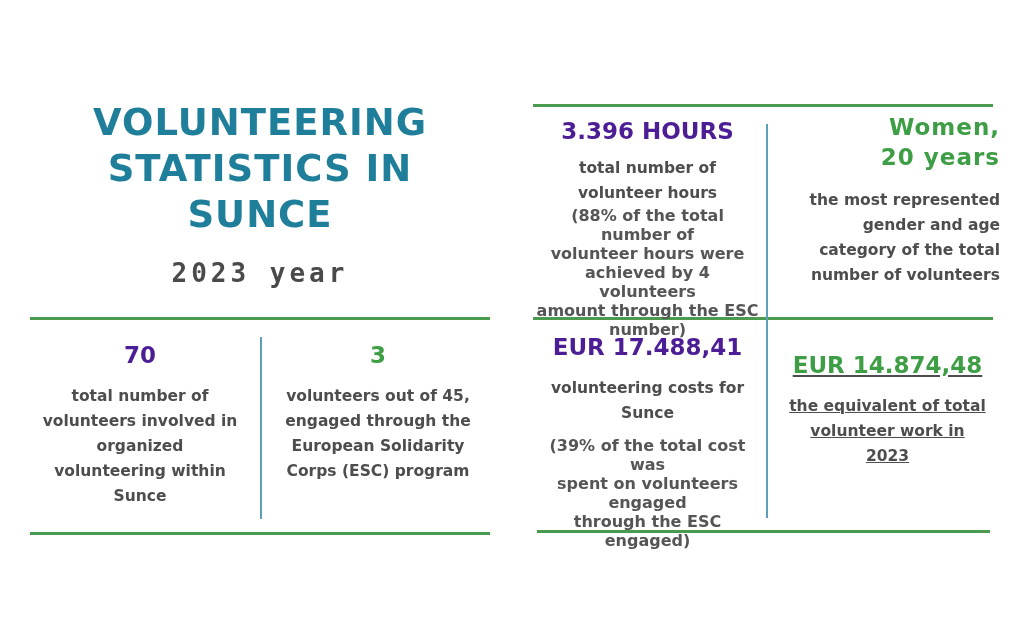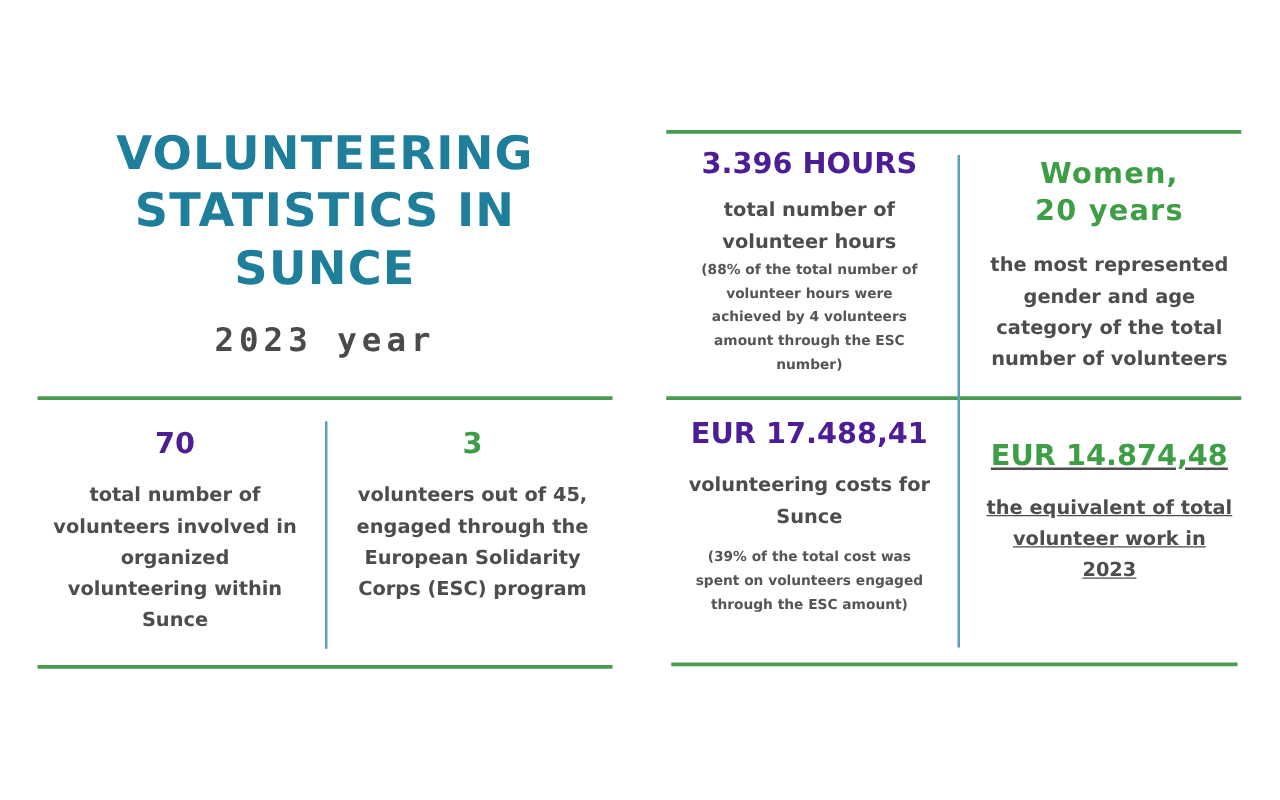--- a/index.html
+++ b/index.html
@@ -20,21 +20,21 @@
       left: 60px; width: 400px; top: 258px; text-align: center;
       color: #4a4a4a; font-family: "DejaVu Sans Mono", monospace; font-weight: bold;
       font-size: 26px; letter-spacing: 4px;
     }
 
     .cell { position: absolute; text-align: center; color: #4d4d4d; }
     .big { font-weight: bold; font-size: 23px; line-height: 30px; }
     .big.blue { color: #4c1d95; }
     .big.green { color: #3e9e46; }
     .desc { font-weight: bold; font-size: 15.5px; line-height: 25px; color: #4d4d4d; }
-    .note { font-weight: bold; font-size: 11px; line-height: 19px; color: #555555; }
+    .note { font-weight: bold; font-size: 16px; line-height: 19px; color: #555555; }
   </style>
 </head>
 <body>
 
 <div class="abs title">
   <div>VOLUNTEERING</div>
   <div>STATISTICS IN</div>
   <div>SUNCE</div>
 </div>
 <div class="abs year">2023 year</div>
@@ -77,21 +77,21 @@
   </div>
   <div class="note">
     <div>(88% of the total number of</div>
     <div>volunteer hours were</div>
     <div>achieved by 4 volunteers</div>
     <div>amount through the ESC</div>
     <div>number)</div>
   </div>
 </div>
 
-<div class="cell" style="left:775px; width:225px; top:124px;">
+<div class="cell" style="left:775px; width:225px; top:112px;text-align:right;">
   <div class="big green" style="letter-spacing:1px;">
     <div>Women,</div>
     <div>20 years</div>
   </div>
   <div class="desc" style="margin-top:16px;">
     <div>the most represented</div>
     <div>gender and age</div>
     <div>category of the total</div>
     <div>number of volunteers</div>
   </div>
@@ -99,21 +99,21 @@
 
 <div class="cell" style="left:535px; width:225px; top:332px;">
   <div class="big blue">EUR 17.488,41</div>
   <div class="desc" style="margin-top:14px;">
     <div>volunteering costs for</div>
     <div>Sunce</div>
   </div>
   <div class="note" style="margin-top:10px;">
     <div>(39% of the total cost was</div>
     <div>spent on volunteers engaged</div>
-    <div>through the ESC amount)</div>
+    <div>through the ESC engaged)</div>
   </div>
 </div>
 
 <div class="cell" style="left:775px; width:225px; top:350px;text-decoration:underline;">
   <div class="big green">EUR 14.874,48</div>
   <div class="desc" style="margin-top:14px;">
     <div>the equivalent of total</div>
     <div>volunteer work in</div>
     <div>2023</div>
   </div>

